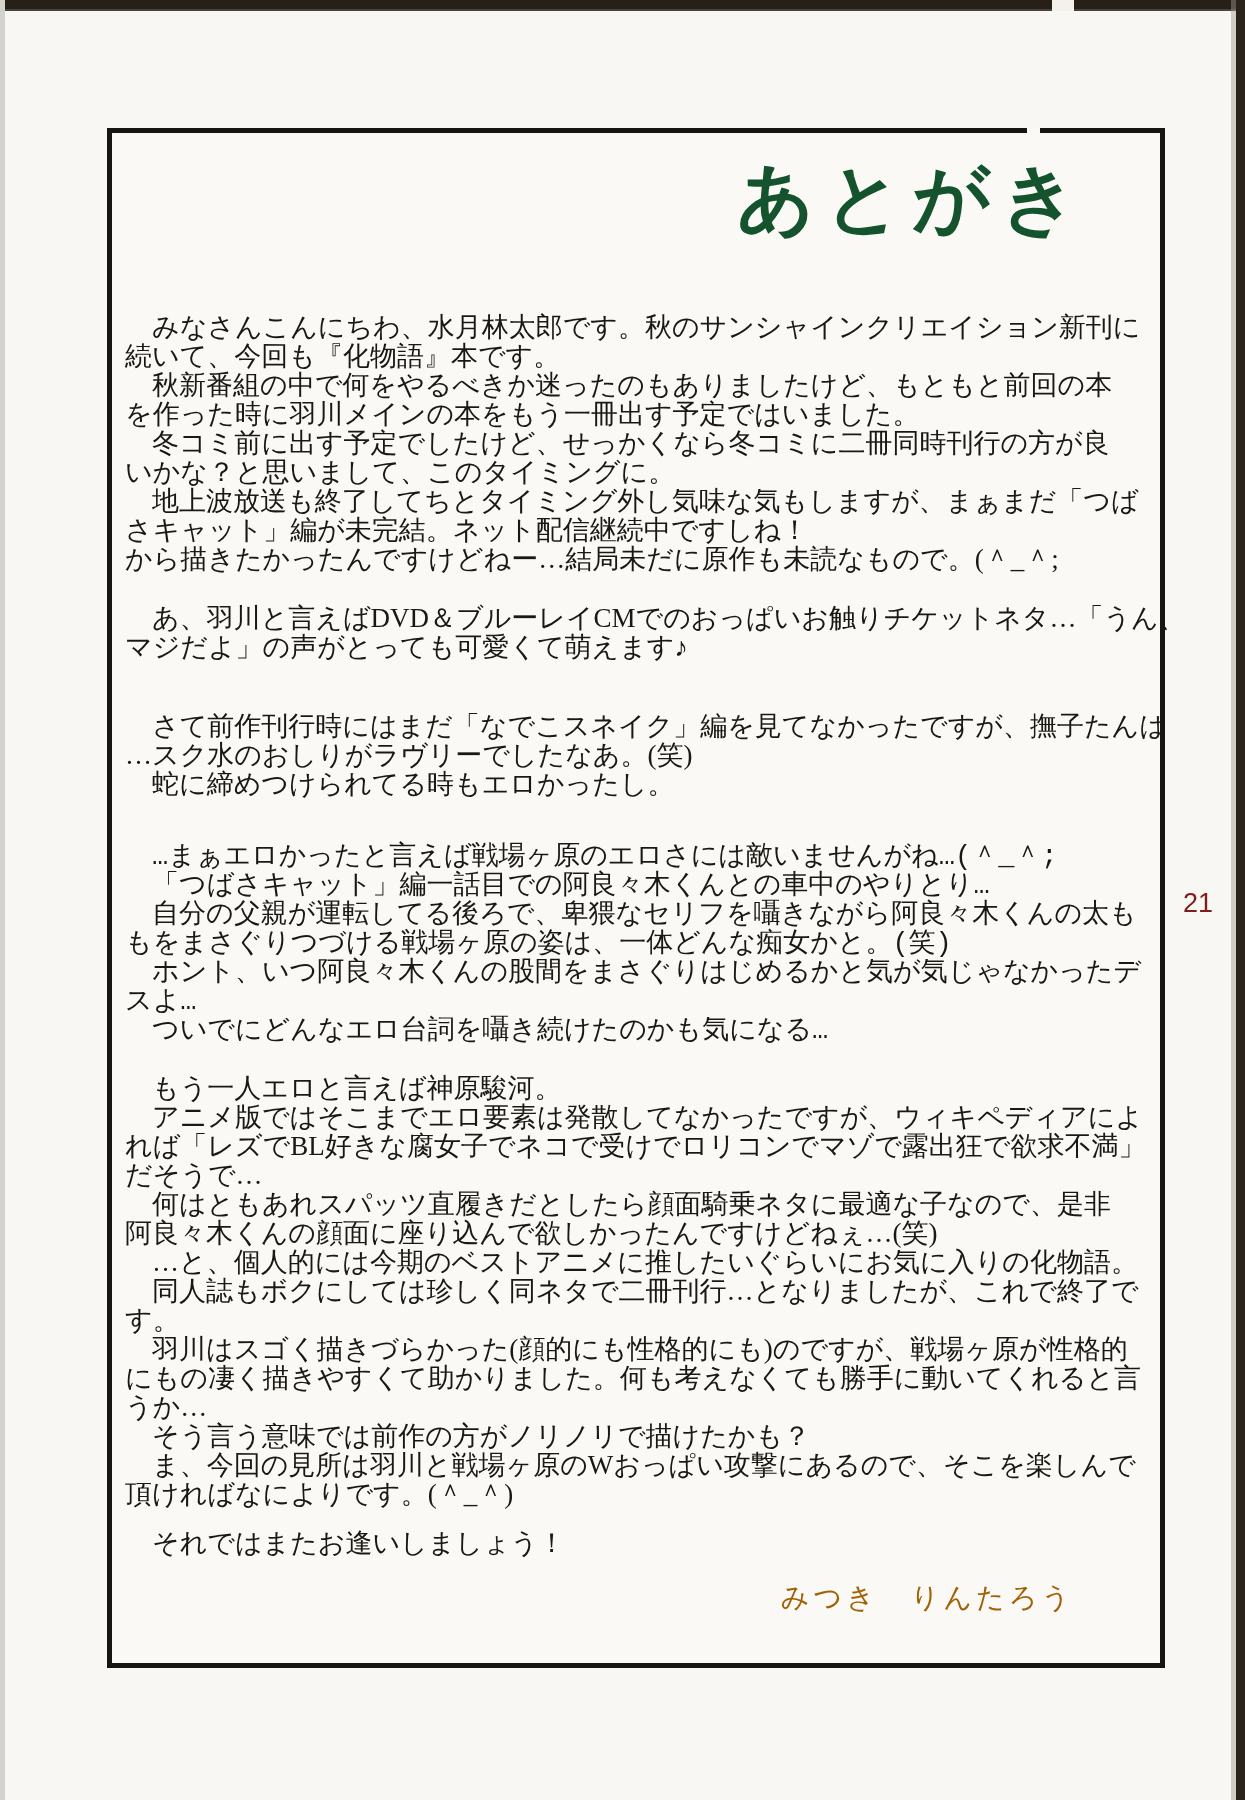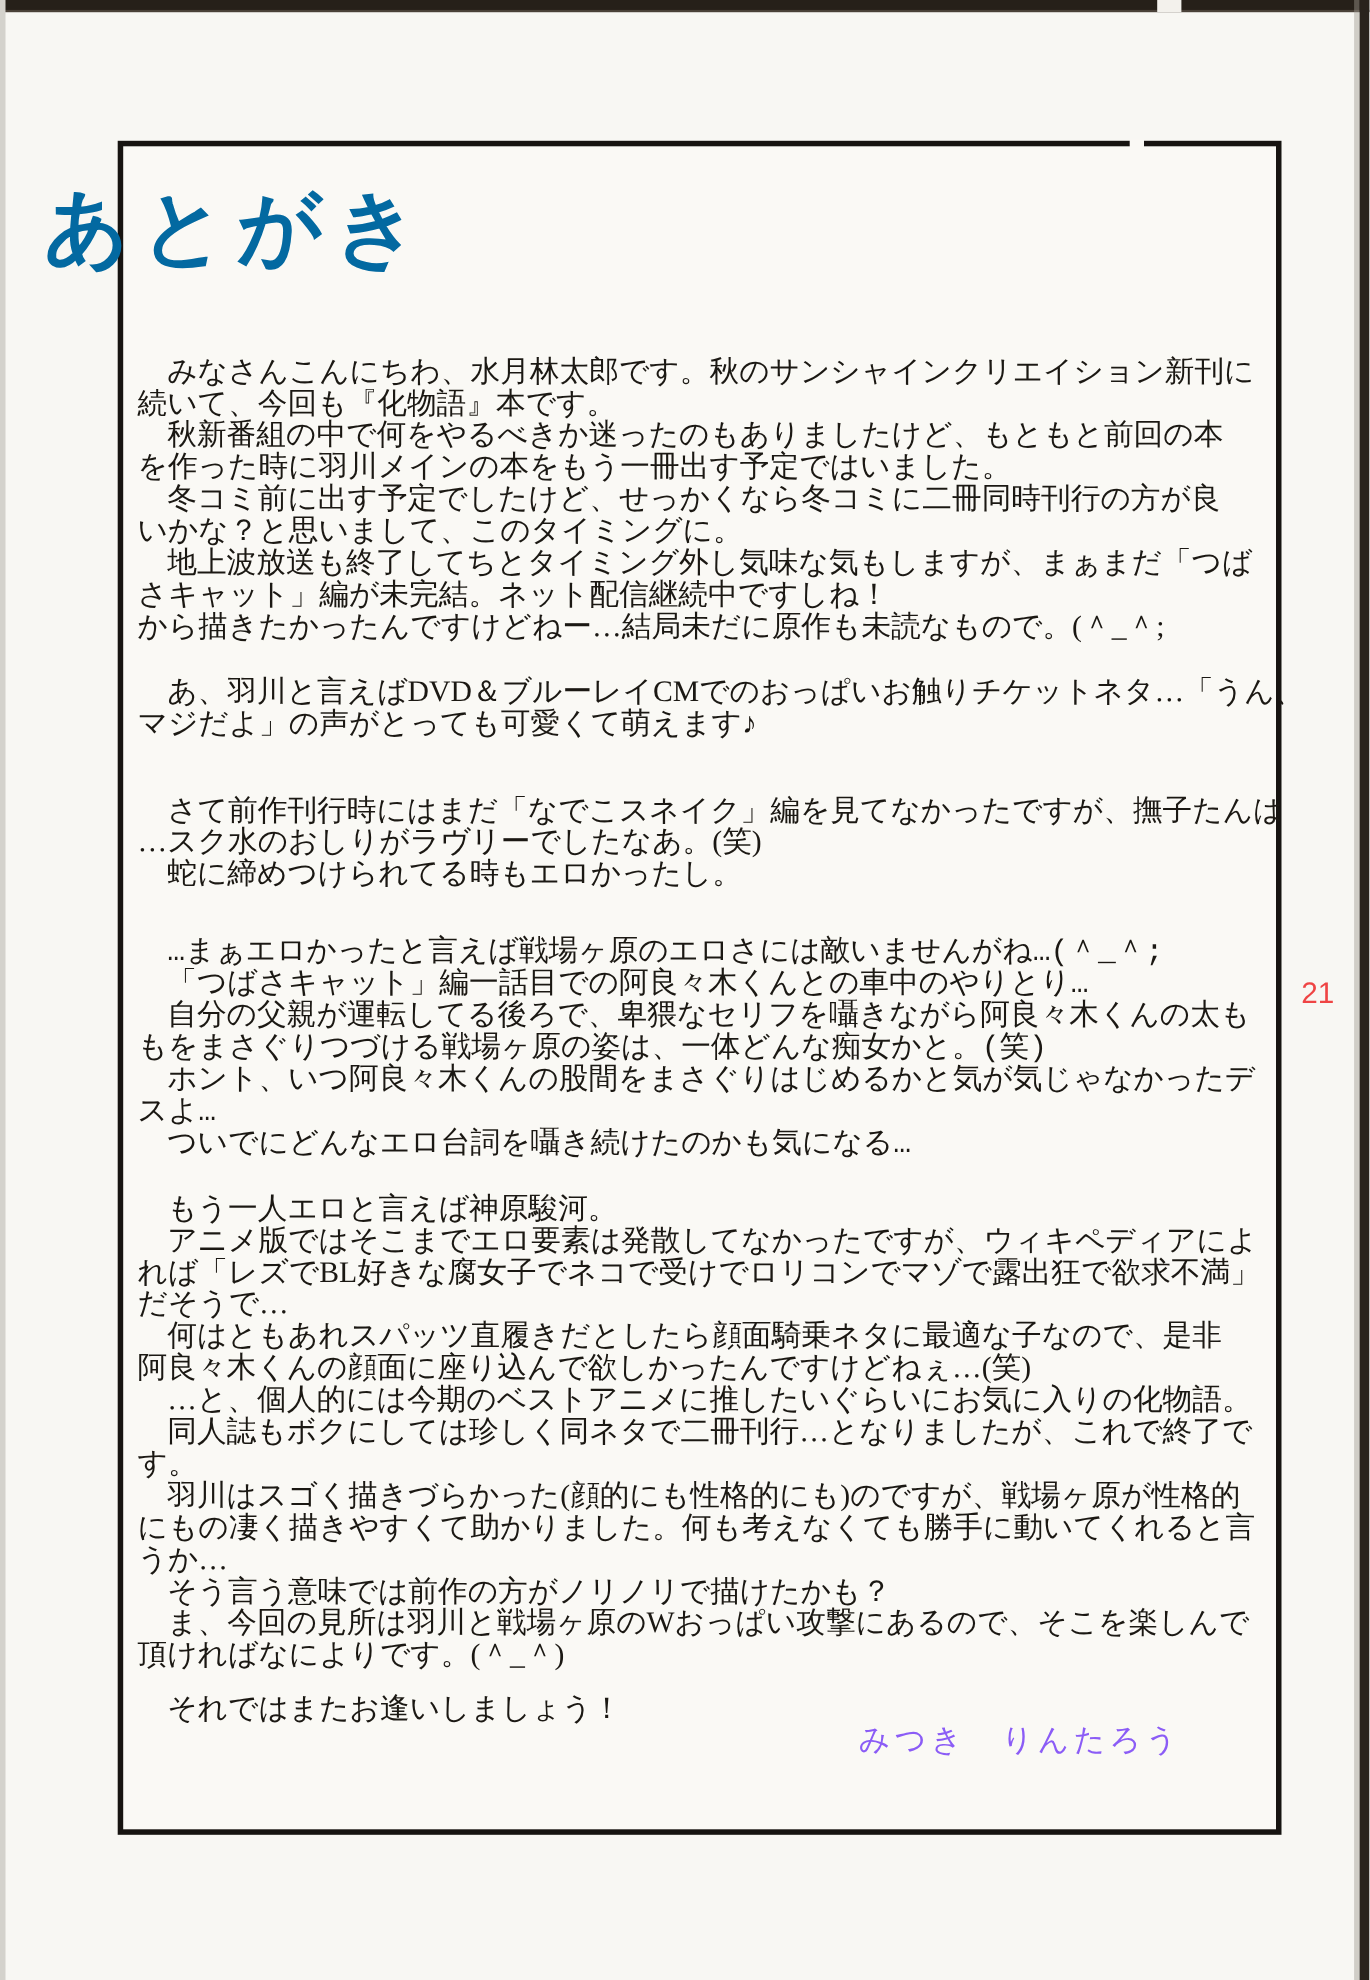--- a/index.html
+++ b/index.html
@@ -47,62 +47,63 @@
     width: 1048px; height: 1530px;
     border: 5px solid #171411;
     background: #faf9f5;
     box-sizing: content-box;
   }
   .border-notch {
     position: absolute; left: 915px; top: -6px;
     width: 13px; height: 7px; background: #faf9f5;
   }
   .afterword-title {
-    margin-top: 32px;
+    margin-top: 22px;
     width: 100%;
-    text-align: left;
+    text-align: right;
     position: relative; left: -72px;
     font-family: "Liberation Sans", "DejaVu Sans", sans-serif;
     font-weight: 900;
     font-size: 76px;
     letter-spacing: 10px;
-    color: #0369a1;
+    color: #14532d;
     line-height: 86px;
     height: 86px;
   }
   .body-text {
     margin-top: 72px;
     padding: 0 34px 0 13px;
     font-size: 27px;
     line-height: 29px;
     color: #1b1813;
     letter-spacing: 0px;
   }
   .line { white-space: pre; height: 29px; overflow: visible; }
   .para { margin: 0; }
   .gap-s1 { margin-top: 30px; }
   .gap-l1 { margin-top: 50px; }
   .gap-s2 { margin-top: 44px; font-family: Liberation Mono, monospace; }
   .gap-s3 { margin-top: 28px; }
   .gap-l2 { }
   .gap-s4 { margin-top: 20px; }
   .signature {
+    margin-top: 25px;
     text-align: right;
     padding-right: 52px;
     font-size: 28px;
     letter-spacing: 4px;
-    color: #8b5cf6;
+    color: #a16207;
     white-space: pre;
   }
   .page-number {
     position: absolute;
     left: 1183px; top: 888px;
     font-family: "Liberation Sans", "DejaVu Sans", sans-serif;
     font-size: 27px;
-    color: #ef4444;
+    color: #7f1d1d;
   }
 </style>
 </head>
 <body>
 
 <div class="page">
 
   <div class="edge-top"></div>
   <div class="edge-top-notch"></div>
   <div class="edge-left"></div>

